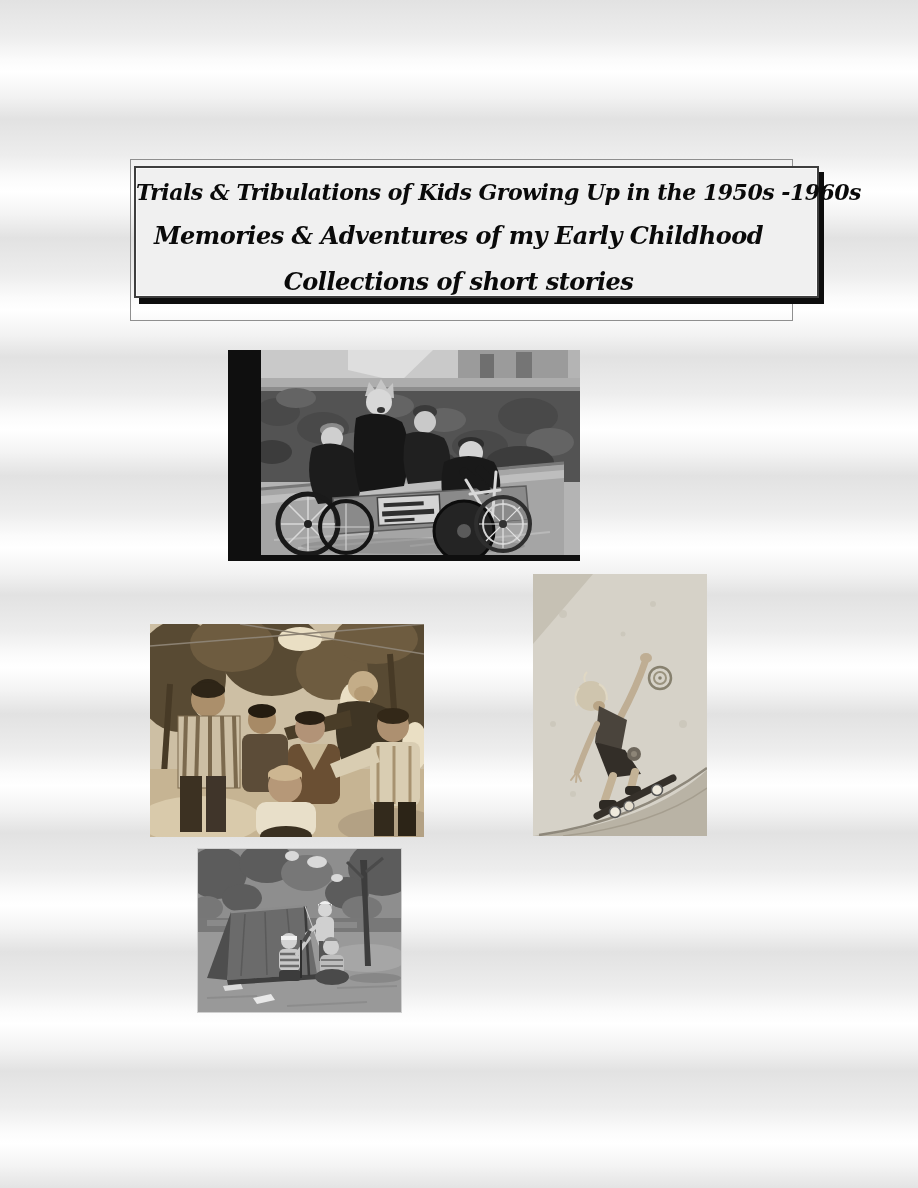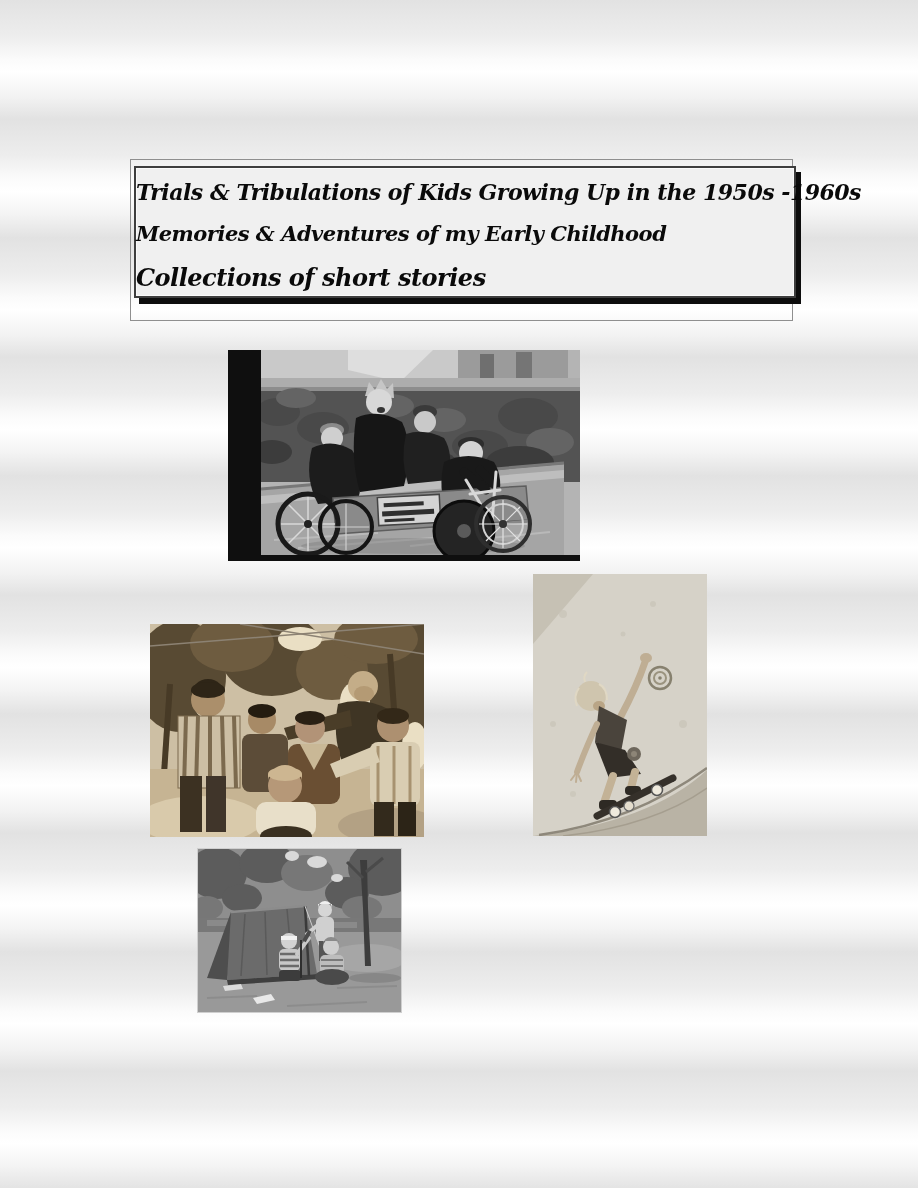--- a/index.html
+++ b/index.html
@@ -16,29 +16,29 @@
   
   .title-outer{
     position:absolute;left:130px;top:159px;width:661px;height:160px;
     border:1px solid #8f8f8f;
   }
   .title-inner{
     position:absolute;left:3px;top:6px;width:645px;height:128px;
     background:#f0f0f0;
     border:2px solid #3e3e3e;
     box-shadow:5px 6px 0 0 #0d0d0d, inset 0 0 0 1px #fafafa;
-    text-align:left;
-    padding-right:13px;
+    text-align:center;
+    padding-right:36px;
   }
   .title-line{
     font-style:italic;font-weight:bold;color:#0a0a0a;
     white-space:nowrap;letter-spacing:-0.5px;
   }
   .title-line.l1{font-size:22px;margin-top:11px;}
-  .title-line.l2{font-size:21px;margin-top:16px;}
+  .title-line.l2{font-size:24px;margin-top:16px;}
   .title-line.l3{font-size:24px;margin-top:17px;}
   
   .photo{position:absolute;margin:0;padding:0;line-height:0;}
   .photo svg{display:block;}
   .photo-soapbox{left:228px;top:350px;}
   .photo-group{left:150px;top:624px;}
   .photo-skate{left:533px;top:574px;}
   .photo-tent{left:197px;top:848px;}
 </style>
 </head>

